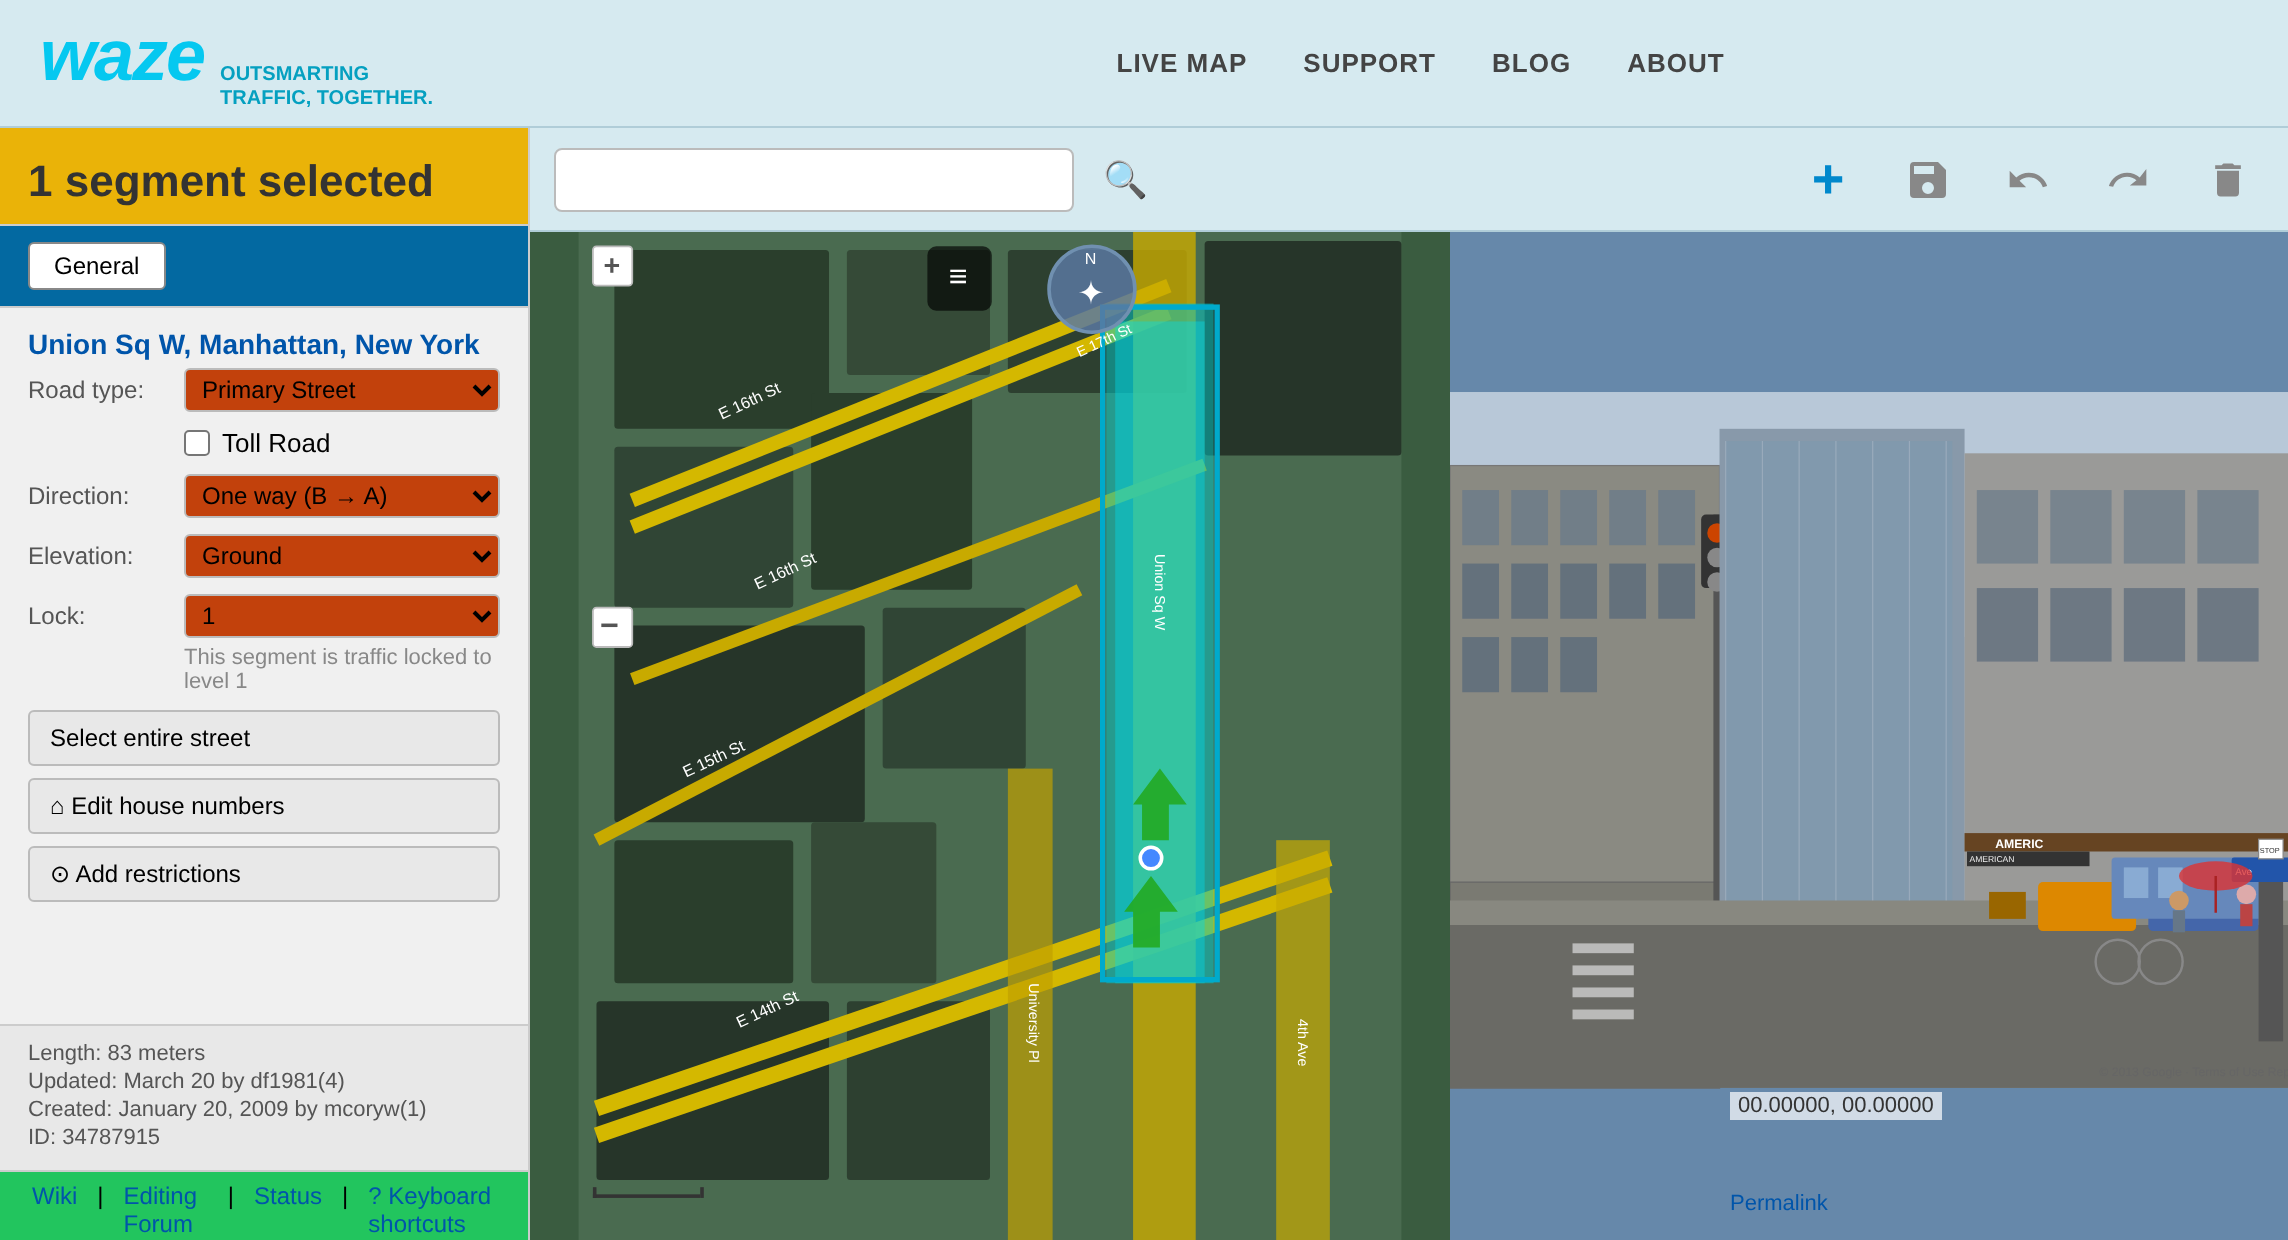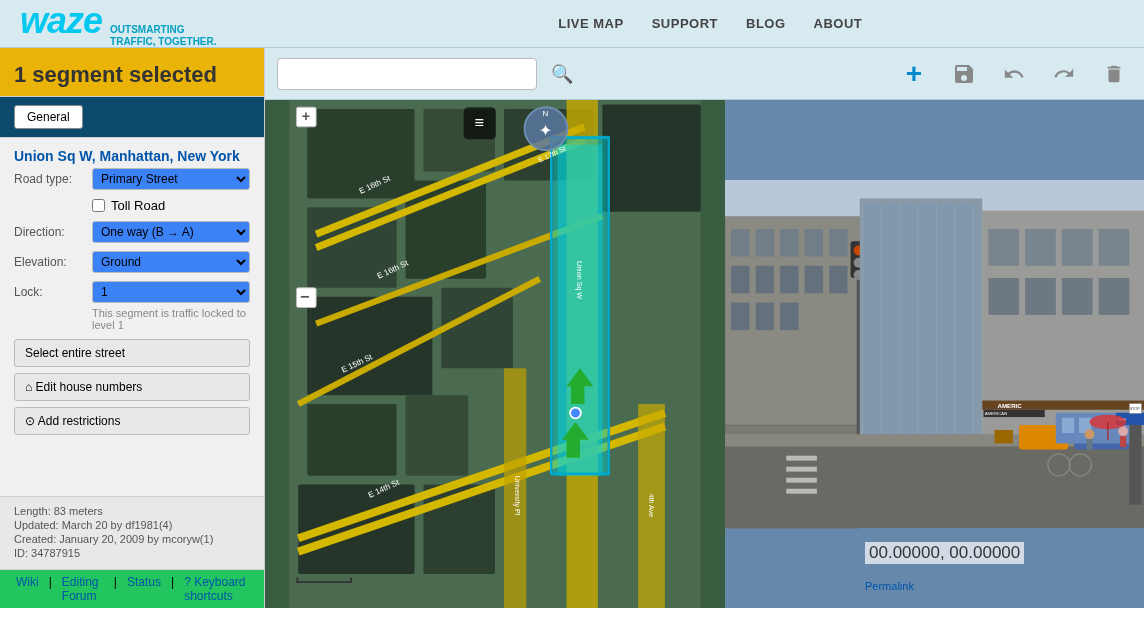--- a/index.html
+++ b/index.html
@@ -1,21 +1,21 @@
 <!DOCTYPE html>
 <html><head>
   <meta charset="utf-8">
   <style>
     * { box-sizing: border-box; margin: 0; padding: 0; }
     body { font-family: Arial, sans-serif; font-size: 13px; background: #fff; width: 1144px; height: 620px; overflow: hidden; }
 
     
     #header {
       background: #d6eaf0;
-      height: 48px;
+      height: 64px;
       display: flex;
       align-items: center;
       padding: 0 20px;
       border-bottom: 1px solid #b0cdd8;
     }
     #logo-area {
       display: flex;
       align-items: baseline;
       gap: 8px;
       margin-right: 80px;
@@ -66,21 +66,21 @@
     #panel-title {
       font-size: 22px;
       font-weight: bold;
       color: #333;
       padding: 14px 14px 8px 14px;
       background: #eab308;
       border-bottom: 1px solid #ccc;
     }
     #tab-bar {
       padding: 8px 14px;
-      background: #0c4a6e;
+      background: #0369a1;
       border-bottom: 1px solid #ccc;
     }
     .tab-btn {
       padding: 4px 12px;
       background: #fff;
       border: 1px solid #aaa;
       border-radius: 3px;
       font-size: 12px;
       cursor: pointer;
     }
@@ -123,21 +123,21 @@
       font-size: 12px;
       color: #555;
       flex-shrink: 0;
     }
     .field-select {
       flex: 1;
       font-size: 12px;
       padding: 2px 4px;
       border: 1px solid #bbb;
       border-radius: 3px;
-      background: #3b82f6;
+      background: #c2410c;
     }
     .checkbox-row {
       display: flex;
       align-items: center;
       gap: 6px;
       margin-bottom: 8px;
       padding-left: 78px;
     }
     .info-text {
       font-size: 11px;
@@ -602,17 +602,17 @@
           <text x="424" y="384" fill="#eee" font-size="7">AMERICAN</text>
 
           <rect x="660" y="365" width="20" height="16" fill="#fff" stroke="#888"></rect>
           <text x="661" y="376" fill="#333" font-size="6">STOP</text>
 
           <text x="530" y="558" fill="#666" font-size="10">© 2013 Google · Terms of Use  Report a problem</text>
         </svg>
       </div>
 
       <div id="permalink" style="position:absolute;bottom:16px;left:600px;font-size:11px;color:#0055aa;z-index:10;cursor:pointer;">Permalink</div>
-      <div id="coordinates" style="position:absolute;bottom:44px;left:600px;font-size:17px;color:#333;background:rgba(255,255,255,0.7);padding:1px 4px;z-index:10;">00.00000, 00.00000</div>
+      <div id="coordinates" style="position:absolute;bottom:64px;left:600px;font-size:11px;color:#333;background:rgba(255,255,255,0.7);padding:1px 4px;z-index:10;">00.00000, 00.00000</div>
     </div>
   </div>
 
 </div>
 
 </body></html>

